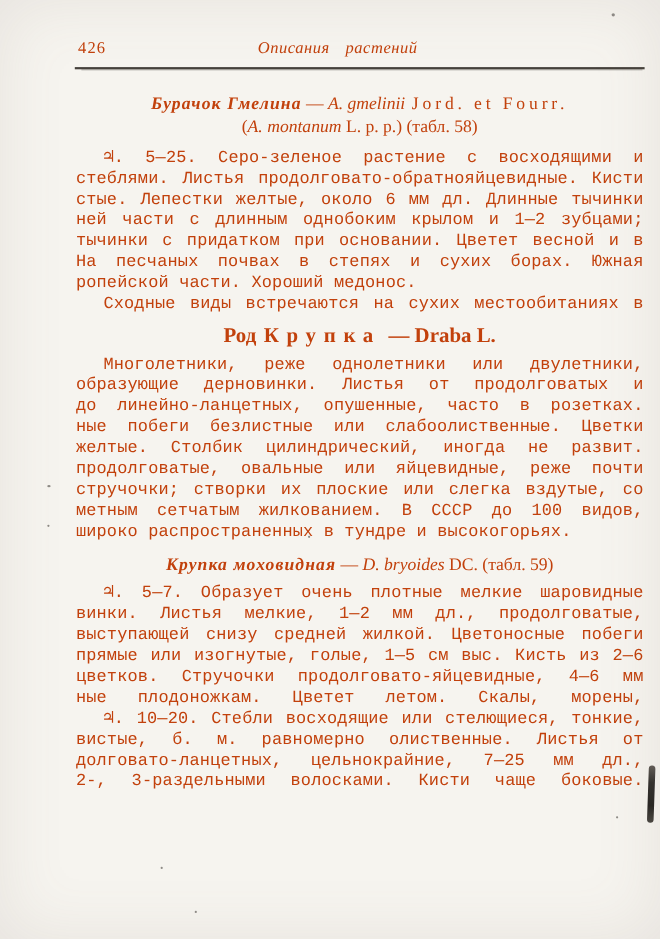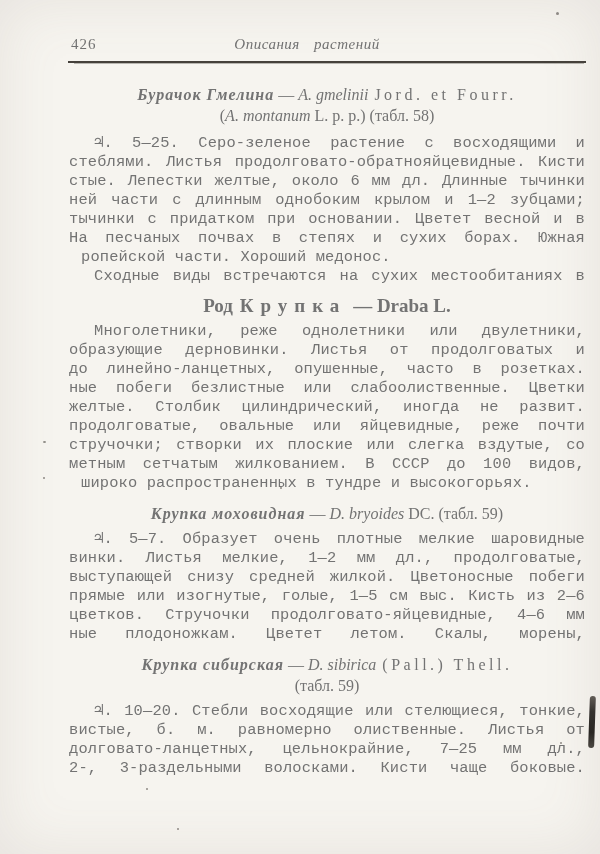--- a/index.html
+++ b/index.html
@@ -2,21 +2,21 @@
 <html><head>
 <meta charset="utf-8">
 <style>
   html,body{margin:0;padding:0;}
   .page{
     position:relative;
     width:600px;height:854px;
     background:#f6f4ef;
     overflow:hidden;
     font-family:"Liberation Serif","DejaVu Serif",serif;
-    color:#737373;
+    color:#c2410c;
   }
   
   .page::after{
     content:"";position:absolute;inset:0;pointer-events:none;
     box-shadow:inset 0 0 60px rgba(120,110,95,0.12);
   }
   .running-header{
     position:absolute;top:36px;left:69px;width:516px;height:22px;
     font-size:15px;
   }
@@ -46,21 +46,21 @@
   .spw{letter-spacing:7px;margin:0 2px;}
 
   .para{margin:0;font-family:Liberation Mono, monospace;}
   .tline{
     height:19px;line-height:19px;font-size:15.4px;
     text-align:justify;text-align-last:justify;
     overflow:hidden;white-space:nowrap0;
     letter-spacing:0.15px;
   }
   .tline.first{text-indent:25px;}
-  .tline.last{text-align-last:left;margin-left:12px;}
+  .tline.last{text-align-last:left;}
   .mt2{margin-top:2px;}
 
   
   .speck{position:absolute;background:#3a3732;border-radius:50%;opacity:.55;}
   .streak{
     position:absolute;left:589px;top:696px;width:6px;height:52px;
     background:linear-gradient(180deg,#55504a,#211f1c 30%,#14120f 70%,#3a3732);
     border-radius:3px;transform:rotate(2deg);opacity:.92;
   }
 </style>
@@ -114,24 +114,20 @@
 
     <div class="para">
       <div class="tline first">♃. 5—7. Образует очень плотные мелкие шаровидные дерно-</div>
       <div class="tline">винки. Листья мелкие, 1—2 мм дл., продолговатые, жесткие, с</div>
       <div class="tline">выступающей снизу средней жилкой. Цветоносные побеги тонкие,</div>
       <div class="tline">прямые или изогнутые, голые, 1—5 см выс. Кисть из 2—6 желтых</div>
       <div class="tline">цветков. Стручочки продолговато-яйцевидные, 4—6 мм дл., рав-</div>
       <div class="tline">ные плодоножкам. Цветет летом. Скалы, морены, альпийские луга.</div>
     </div>
 
-    <div class="sp-head h3-head">
-      <div><span class="bi">Крупка  сибирская</span><span class="rm"> — </span><span class="it">D.  sibirica</span><span class="auth">(Pall.) Thell.</span></div>
-      <div><span class="rm">(табл.  59)</span></div>
-    </div>
 
     <div class="para">
       <div class="tline first">♃. 10—20. Стебли восходящие или стелющиеся, тонкие, вет-</div>
       <div class="tline">вистые, б. м. равномерно олиственные. Листья от овальных до про-</div>
       <div class="tline">долговато-ланцетных, цельнокрайние, 7—25 мм дл., опушенные</div>
       <div class="tline">2-, 3-раздельными волосками. Кисти чаще боковые. Цветки темно-</div>
     </div>
 
   </div>
 

